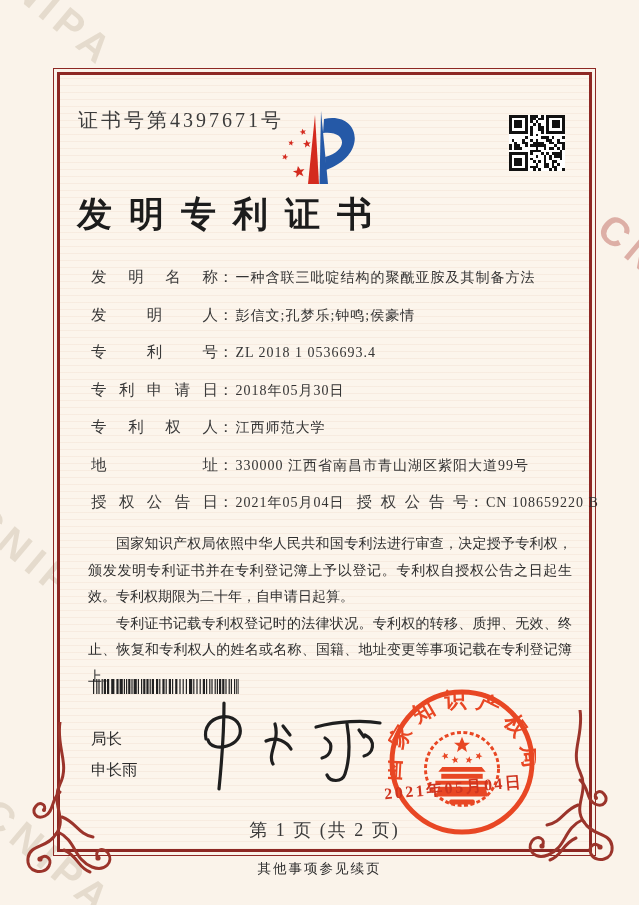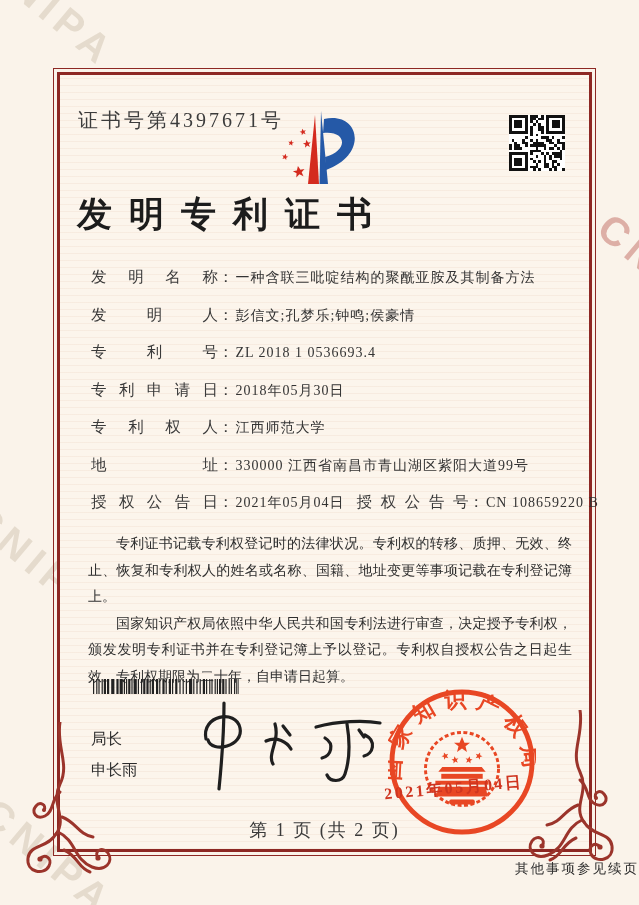--- a/index.html
+++ b/index.html
@@ -32,21 +32,21 @@
          text-align:justify;color:#2f2f2f;}
   .paras p{margin:0;text-indent:2em;}
   .barcode{position:absolute;left:33px;top:604px;width:146px;height:15px;}
   .signer{position:absolute;left:31px;top:648px;font-size:15.5px;line-height:31px;color:#2b2b2b;}
   .sig{position:absolute;left:118px;top:622px;width:225px;height:98px;}
   .seal{position:absolute;left:328px;top:613px;width:148px;height:148px;opacity:.96;}
   .seal-date{position:absolute;left:324px;top:700px;width:210px;font-size:16px;font-weight:bold;
              color:#cf3520;letter-spacing:2.5px;transform:rotate(-5deg);}
   .page-ind{position:absolute;left:0;bottom:7px;width:100%;text-align:center;font-size:18px;
             letter-spacing:2px;color:#3a3a3a;}
-  .cont-note{position:absolute;left:0;top:860px;width:100%;text-align:right;font-size:13.5px;
+  .cont-note{position:absolute;left:0;top:860px;width:100%;text-align:center;font-size:13.5px;
              letter-spacing:2px;color:#2d2d2d;}
   .flourish{position:absolute;width:120px;height:155px;}
   .fl-left{left:20px;top:722px;}
   .fl-right{left:500px;top:710px;transform:scaleX(-1);}
 </style>
 </head>
 <body>
 
 <div class="page">
 
@@ -226,22 +226,22 @@
       </div>
       <div class="frow">
         <span class="flabel">地址</span><span>：</span><span class="fvalue">330000 江西省南昌市青山湖区紫阳大道99号</span>
       </div>
       <div class="frow">
         <span class="flabel">授权公告日</span><span>：</span><span class="fvalue">2021年05月04日</span><span class="pair2"></span><span class="flabel narrow">授权公告号</span><span>：</span><span class="fvalue">CN 108659220 B</span>
       </div>
     </div>
 
     <div class="paras">
+      <p>国家知识产权局依照中华人民共和国专利法进行审查，决定授予专利权，颁发发明专利证书并在专利登记簿上予以登记。专利权自授权公告之日起生效。专利权期限为二十年，自申请日起算。</p>
       <p>专利证书记载专利权登记时的法律状况。专利权的转移、质押、无效、终止、恢复和专利权人的姓名或名称、国籍、地址变更等事项记载在专利登记簿上。</p>
-      <p>国家知识产权局依照中华人民共和国专利法进行审查，决定授予专利权，颁发发明专利证书并在专利登记簿上予以登记。专利权自授权公告之日起生效。专利权期限为二十年，自申请日起算。</p>
     </div>
 
     <svg class="barcode" id="barcode-svg" viewBox="0 0 146 15" preserveAspectRatio="none" aria-hidden="true">
         <rect x="0" y="0" width="1.2" height="15" fill="#222"></rect>
         <rect x="3.2" y="0" width="1.2" height="15" fill="#222"></rect>
         <rect x="5.4" y="0" width="1.2" height="15" fill="#222"></rect>
         <rect x="8.600000000000001" y="0" width="1.2" height="15" fill="#222"></rect>
         <rect x="10.8" y="0" width="2.2" height="15" fill="#222"></rect>
         <rect x="14" y="0" width="2.2" height="15" fill="#222"></rect>
         <rect x="18.2" y="0" width="3.2" height="15" fill="#222"></rect>

